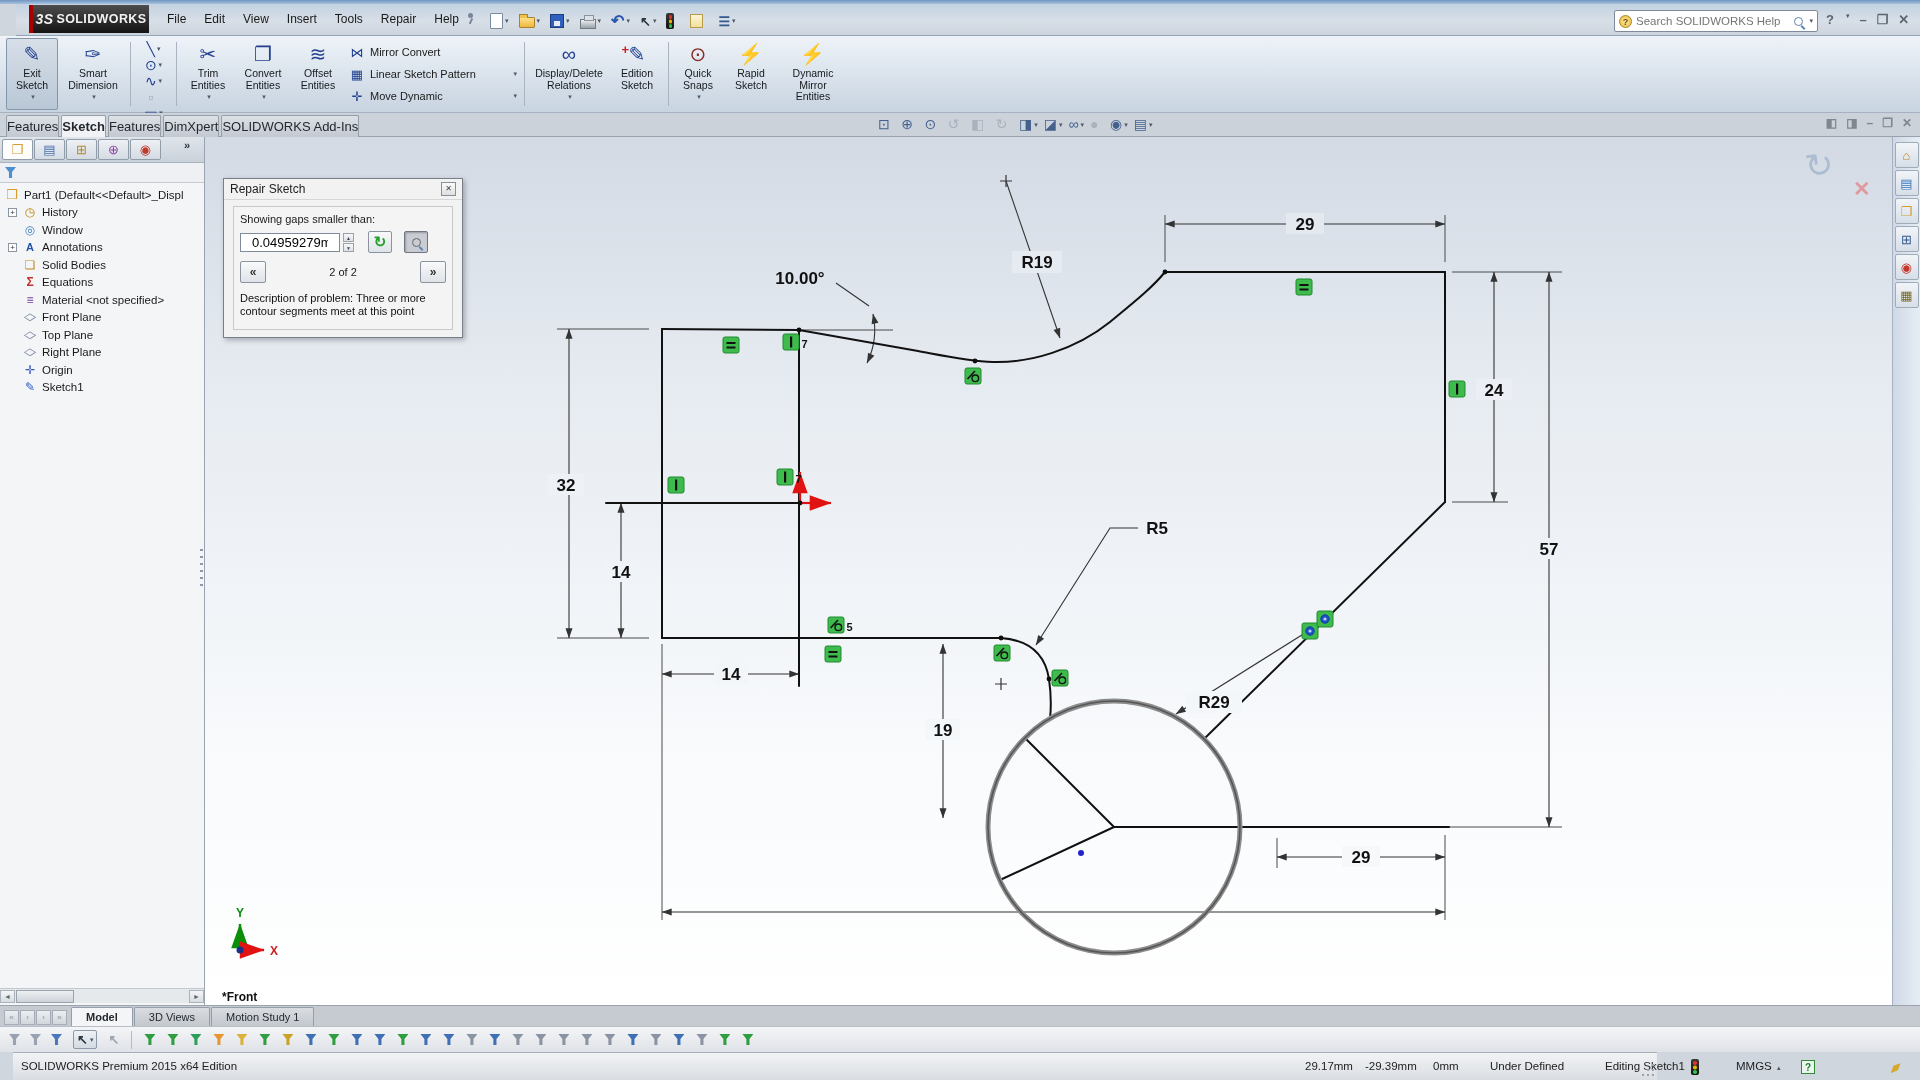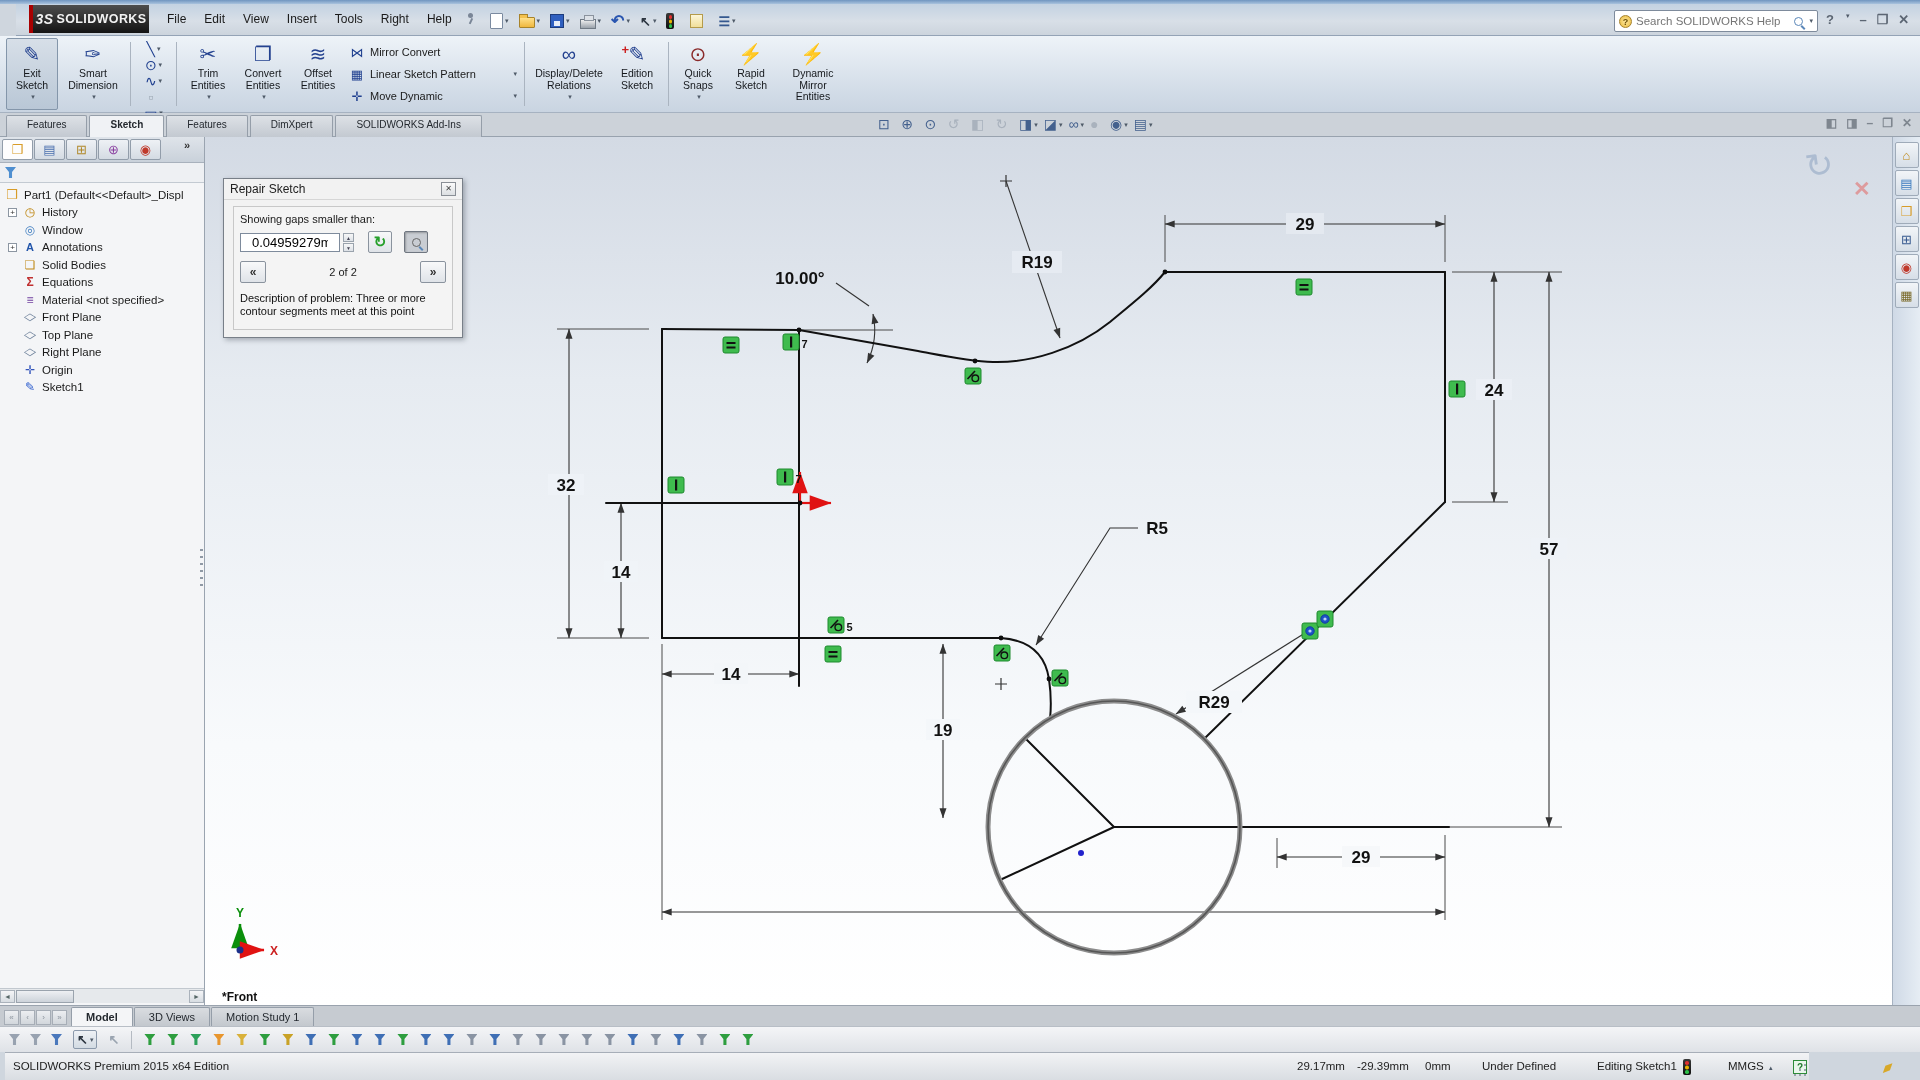--- a/index.html
+++ b/index.html
@@ -58,21 +58,21 @@
   .ecell i{font-size:14px;color:#1f3f8f;line-height:16px}
   .ecell .ghost{color:#9aa5b1}
   .stack{display:flex;flex-direction:column;justify-content:space-between;padding:4px 2px;width:172px}
   .srow{display:flex;align-items:center;gap:5px;height:20px}
   .srow i{font-size:13px;color:#1f3f8f;width:16px;text-align:center}
   .srow .slbl{font-size:11px;flex:1}
 
   
   .tabrow{position:absolute;left:0;top:113px;width:1920px;height:24px;background:#ccd2d9;border-bottom:1px solid #98a2ae}
   .rtabs{position:absolute;left:6px;top:2px;display:flex;gap:2px;height:22px}
-  .rtab{padding:3px 20px;font-size:10px;background:linear-gradient(#dde1e6,#c3c9d1);border:1px solid #959ea9;border-bottom:none;border-radius:2px 2px 0 0;color:#24292f}
+  .rtab{padding:3px 0;font-size:13px;background:linear-gradient(#dde1e6,#c3c9d1);border:1px solid #959ea9;border-bottom:none;border-radius:2px 2px 0 0;color:#24292f}
   .rtab.active{background:#f0f2f5;font-weight:bold}
   .headsup{position:absolute;left:876px;top:2px;display:flex;align-items:center;gap:2px}
   .hic{display:flex;align-items:center;padding:1px 2px;border-radius:2px}
   .hic i{font-size:14px;color:#44618e;line-height:17px}
   .hic.disabled i{color:#a9b2bd}
   .hic .car{font-size:7px}
   .docwin{position:absolute;right:8px;top:3px;display:flex;gap:9px;color:#7e868f;font-size:12px;font-weight:bold}
 
   
   .leftpanel{position:absolute;left:0;top:137px;width:205px;height:868px;background:#f4f5f7;border-right:1px solid #9aa4b0}
@@ -131,21 +131,21 @@
   .doctabs{position:absolute;left:0;top:1005px;width:1920px;height:21px;background:#c6cbd1;border-top:1px solid #9aa3ae;display:flex;align-items:flex-end;padding-left:2px}
   .navgrp{display:flex;gap:1px;margin:0 4px 1px 2px}
   .navgrp span{width:15px;height:15px;background:linear-gradient(#eceef1,#d2d7dc);border:1px solid #a6adb6;font-size:8px;color:#8a929c;text-align:center;line-height:14px}
   .dtab{padding:3px 14px 3px;font-size:11px;background:linear-gradient(#d9dce0,#c3c8ce);border:1px solid #959ea9;border-bottom:none;border-radius:2px 2px 0 0;margin-right:1px;color:#24292f}
   .dtab.active{background:#f4f5f7;font-weight:bold}
   .filterbar{position:absolute;left:0;top:1026px;width:1920px;height:26px;background:linear-gradient(#f4f5f7,#dfe2e7);border-top:1px solid #b8bec6;display:flex;align-items:center;padding-left:6px;gap:5px}
   .fi{width:17px;height:17px;display:flex;align-items:center;justify-content:center}
   .fi b{width:11px;height:11px;background:currentColor;clip-path:polygon(0 0,100% 0,64% 46%,64% 100%,36% 100%,36% 46%)}
   .fsel{display:flex;align-items:center;border:1px solid #8b99ab;background:linear-gradient(#eef1f5,#d3dbe3);border-radius:2px;padding:1px 3px;margin:0 3px}
   .fsep{width:1px;height:18px;background:#b4bac2;margin:0 4px}
-  .statusbar{position:absolute;left:5px;top:1052px;width:1804px;height:28px;background:linear-gradient(#f2f3f5,#d9dde2);border-top:1px solid #a7aeb8;font-size:11.5px;color:#222}
+  .statusbar{position:absolute;left:13px;top:1052px;width:1644px;height:28px;background:linear-gradient(#f2f3f5,#d9dde2);border-top:1px solid #a7aeb8;font-size:11.5px;color:#222}
   .statusbar .sitem{position:absolute;top:7px;white-space:nowrap}
   .qbox{width:14px;height:14px;border:1px solid #2e8b3a;background:#eaf6ec;color:#217a2d;font-weight:bold;font-size:10px;text-align:center;line-height:13px}
   .tag-icon{color:#d8a828;font-size:13px;transform:rotate(45deg);display:inline-block}
   .grip{position:absolute;right:2px;top:10px;width:14px;height:14px;background:
     radial-gradient(circle at 2px 12px,#9aa3ad 1.2px,transparent 1.5px),
     radial-gradient(circle at 7px 12px,#9aa3ad 1.2px,transparent 1.5px),
     radial-gradient(circle at 12px 12px,#9aa3ad 1.2px,transparent 1.5px),
     radial-gradient(circle at 7px 7px,#9aa3ad 1.2px,transparent 1.5px),
     radial-gradient(circle at 12px 7px,#9aa3ad 1.2px,transparent 1.5px),
     radial-gradient(circle at 12px 2px,#9aa3ad 1.2px,transparent 1.5px)}
@@ -162,21 +162,21 @@
       <span class="mark">3S</span>
       <span>SOLIDWORKS</span>
     </div>
   <div class="menubar">
 
   <span>File</span>
       <span>Edit</span>
       <span>View</span>
       <span>Insert</span>
       <span>Tools</span>
-      <span>Right</span>
+      <span>Repair</span>
       <span>Help</span>
     </div>
   <span class="pin"></span>
   <div class="tbtools">
 
   <span class="tool">
         <i class="g-doc"></i>
         <b class="car">▾</b>
       </span>
       <span class="tool">

